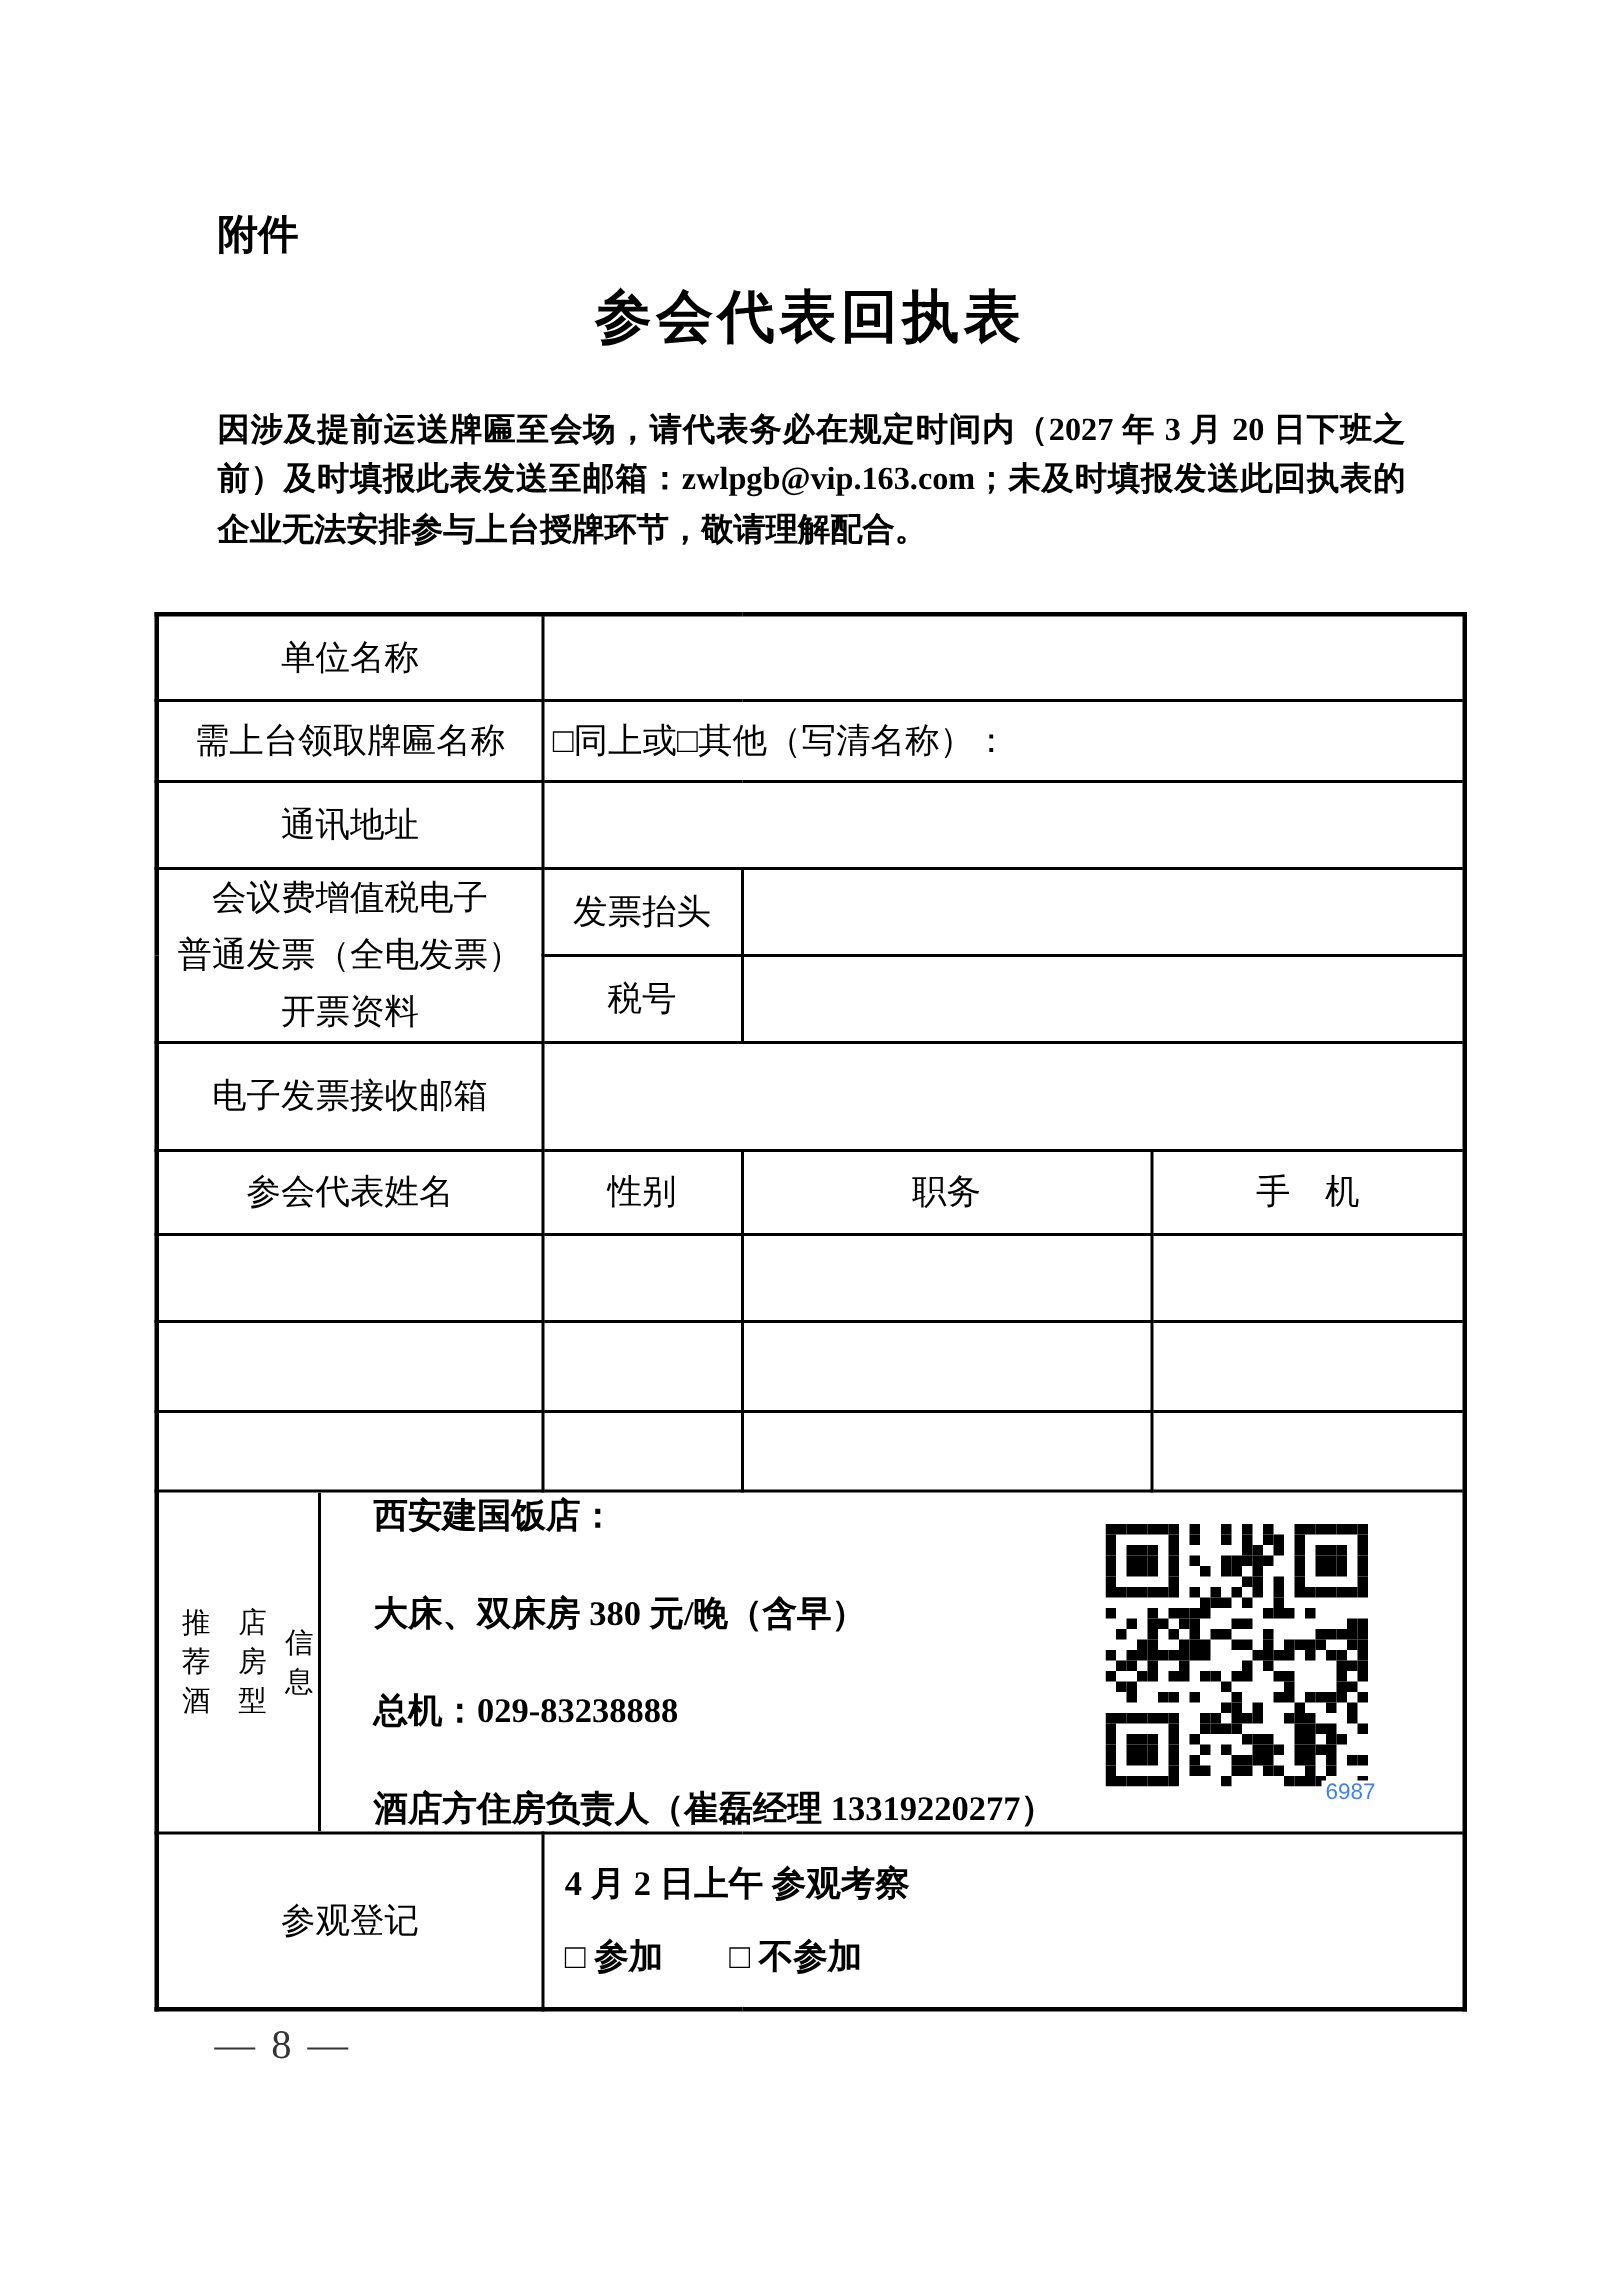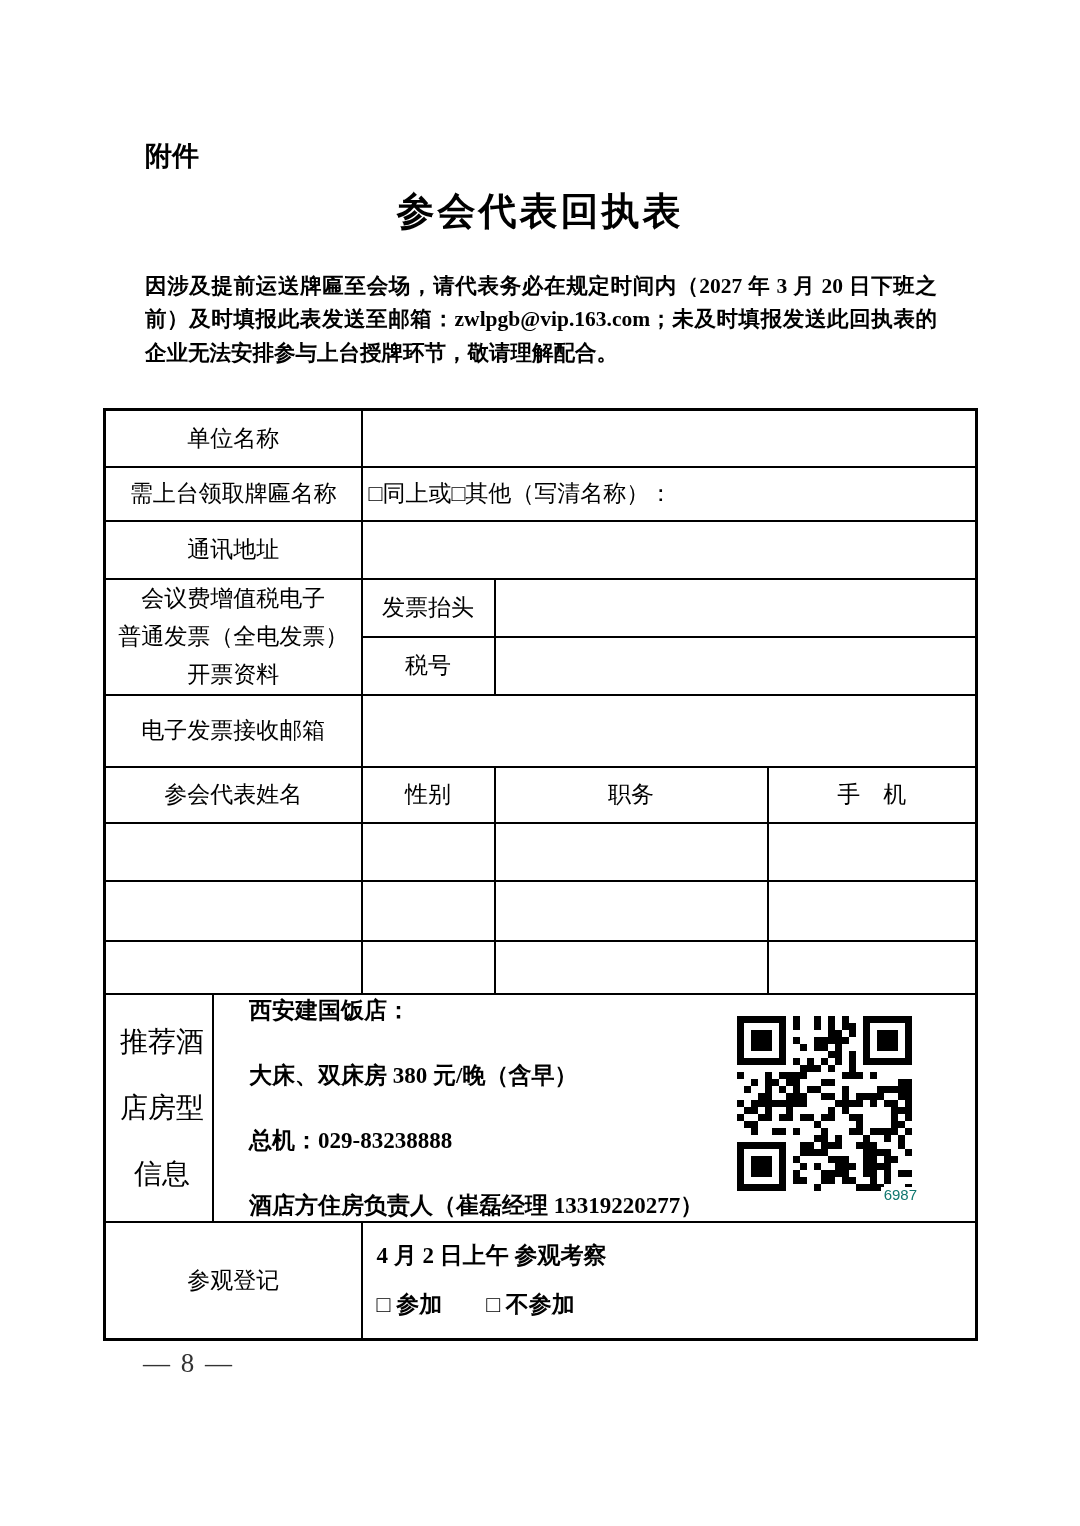--- a/index.html
+++ b/index.html
@@ -44,39 +44,39 @@
   .r-a{height:57px}.r-b{height:54px}.r-c{height:58px}
   .r-d{height:57px}.r-e{height:56px}.r-f{height:72px}
   .r-g{height:56px}.r-h{height:58px}.r-i{height:60px}.r-j{height:53px}
   .r-hotel{height:226px}.r-visit{height:115px}
   .invoice-lines div{line-height:38px;}
   td.hotel-cell{padding:0;}
   .hotel-wrap{display:flex;width:100%;height:226px;}
   .hotel-label{
     width:100px;flex:0 0 100px;
     border-right:2px solid #000;
-    display:flex;flex-direction:column;justify-content:space-evenly;
-    align-items:center;text-align:center;font-size:28px;
+    display:flex;flex-direction:row;justify-content:space-evenly;
+    align-items:center;text-align:center;font-size:19px;
   }
   .hotel-content{
     flex:1;position:relative;
     display:flex;flex-direction:column;justify-content:space-between;
     padding-left:35px;font-size:23px;font-weight:bold;
   }
   .hotel-content .hline{white-space:nowrap;}
   .qr-wrap{
     position:absolute;top:21px;right:52px;
     width:180px;height:186px;
   }
   .qr-wrap svg{display:block;}
   .qr-num{
     position:absolute;right:0;bottom:0;
     font-size:15px;font-weight:normal;
     font-family:"Liberation Sans","DejaVu Sans",sans-serif;
-    color:#0f766e;background:#fff;padding-left:3px;line-height:15px;
+    color:#3b82f6;background:#fff;padding-left:3px;line-height:15px;
   }
   .visit-content{
     display:flex;flex-direction:column;justify-content:space-evenly;
     height:115px;font-weight:bold;font-size:23px;padding-left:8px;
   }
   .visit-options{display:flex;gap:44px;}
   .page-number{
     position:absolute;left:143px;top:1348px;
     font-size:27px;color:#333;letter-spacing:2px;
   }

